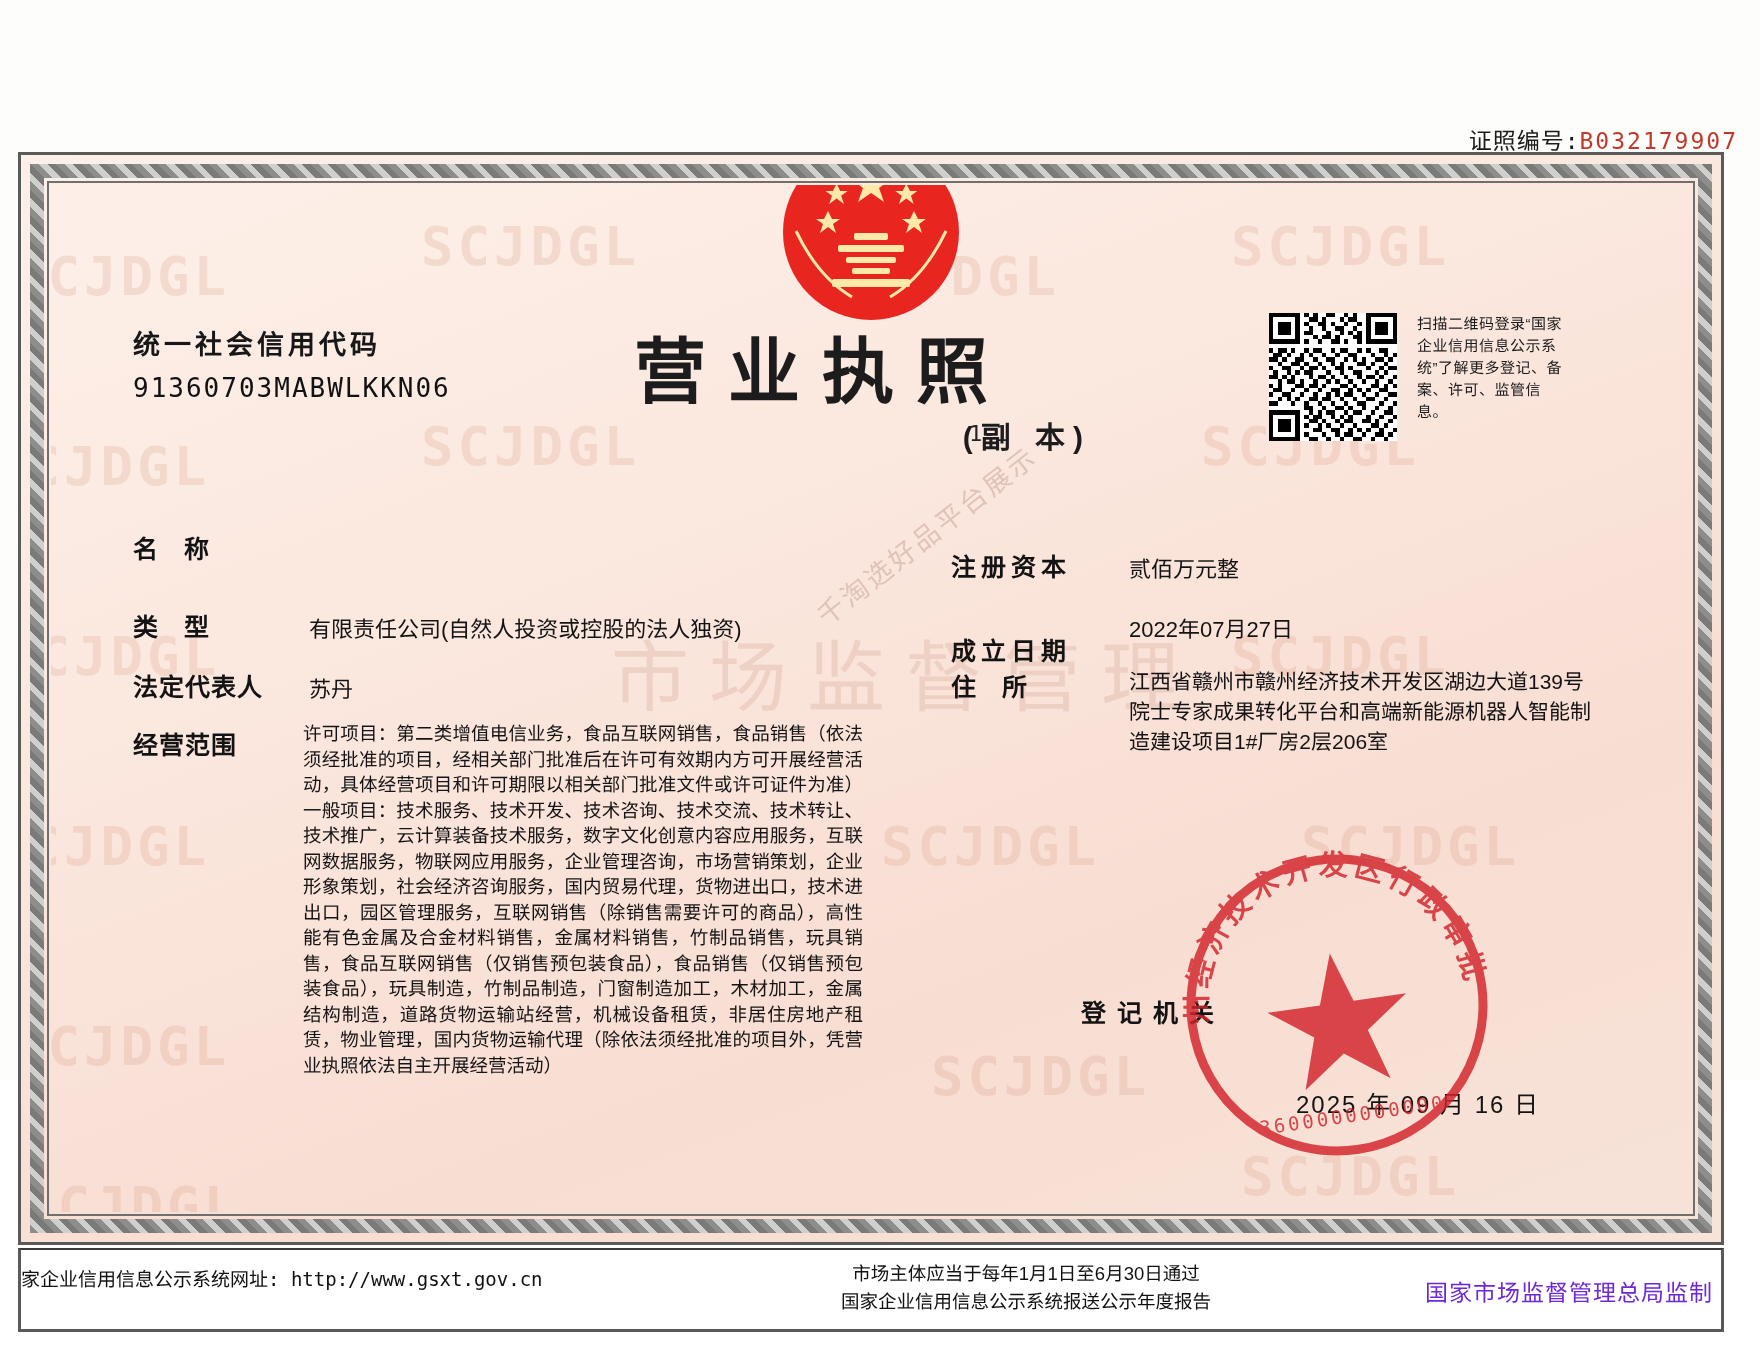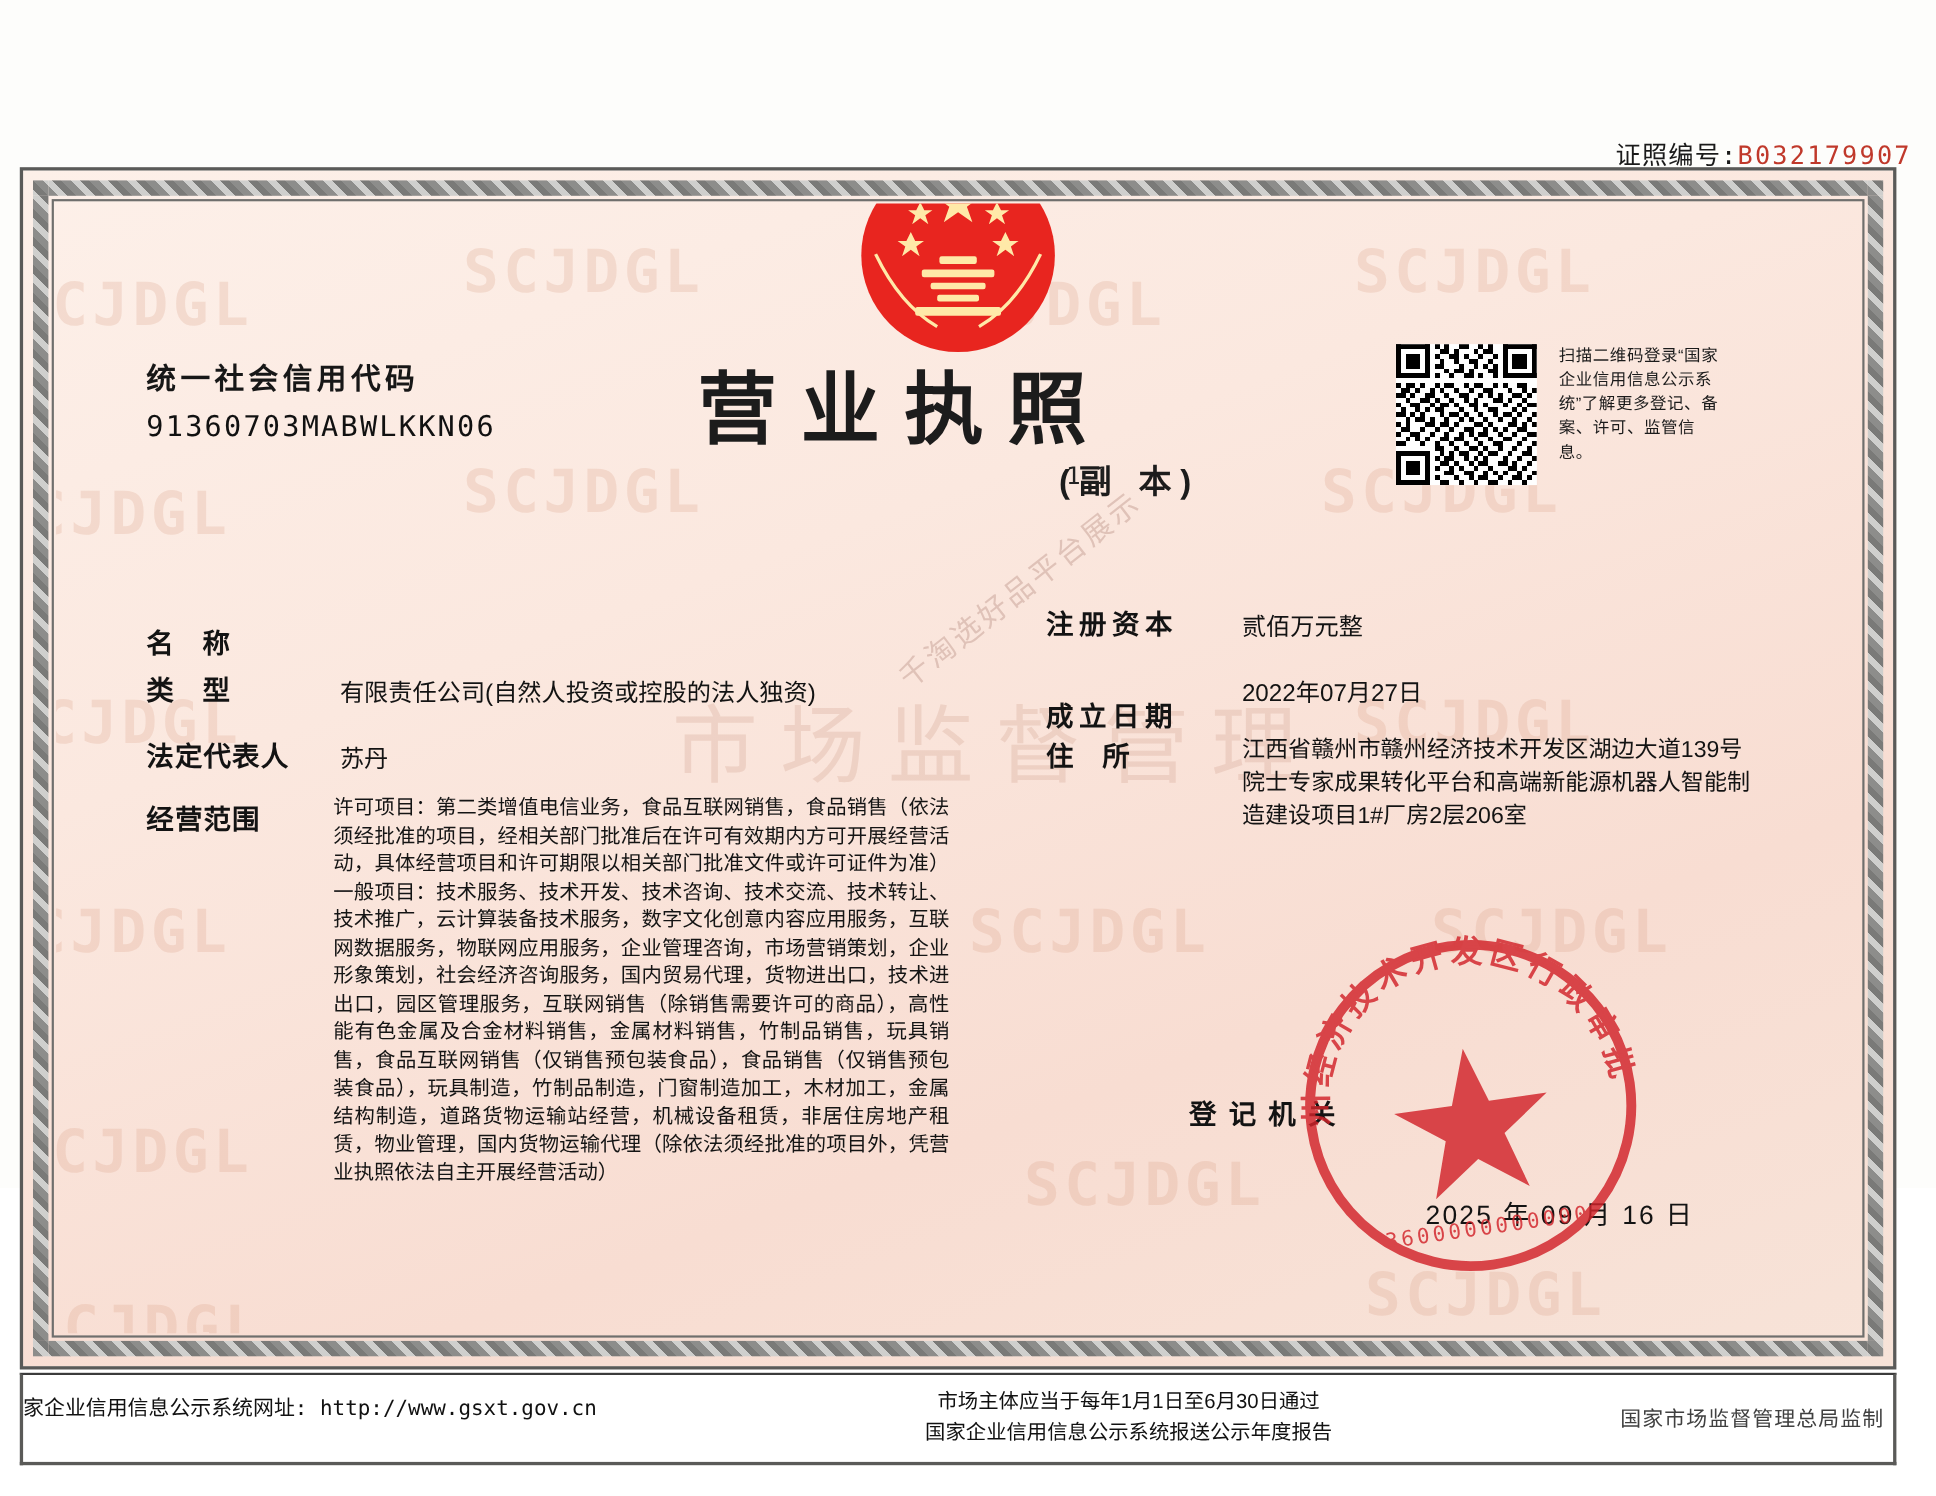--- a/index.html
+++ b/index.html
@@ -209,21 +209,21 @@
     color: #131313;
     white-space: nowrap;
   }
   .f-value {
     position: absolute;
     font-size: 22px;
     color: #131313;
     white-space: nowrap;
   }
 
-  .lbl-name   { left: 82px;  top: 380px; letter-spacing: 26px; text-align: center; }
+  .lbl-name   { left: 82px;  top: 344px; letter-spacing: 26px; text-align: center; }
   .lbl-type   { left: 82px;  top: 422px; letter-spacing: 26px; }
   .lbl-legal  { left: 82px;  top: 482px; letter-spacing: 1px; }
   .lbl-scope  { left: 82px;  top: 540px; letter-spacing: 1px; }
 
   .val-name   { left: 258px; top: 366px; }
   .val-type   { left: 258px; top: 426px; }
   .val-legal  { left: 258px; top: 486px; }
 
   .scope-text {
     position: absolute;
@@ -313,22 +313,22 @@
     font-size: 18.5px;
     line-height: 28px;
     color: #111;
     text-align: center;
     width: 430px;
   }
   .footer-right {
     position: absolute;
     right: 8px;
     top: 24px;
-    font-size: 19px;
-    color: #404040;
+    font-size: 23px;
+    color: #6d28d9;
     letter-spacing: 1px;
     white-space: nowrap;
   }
 </style>
 </head>
 <body>
 
 <div class="page">
 
   <div class="cert-number">

